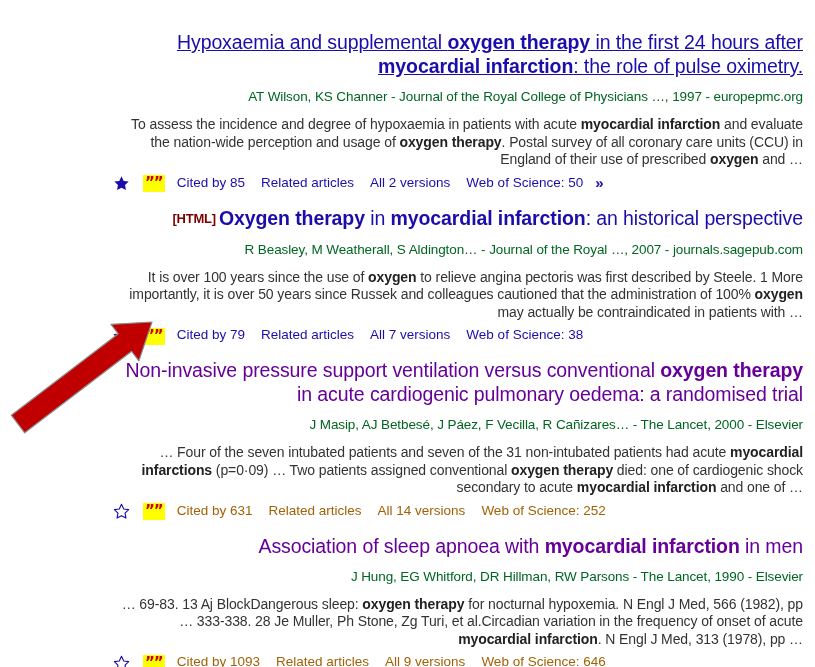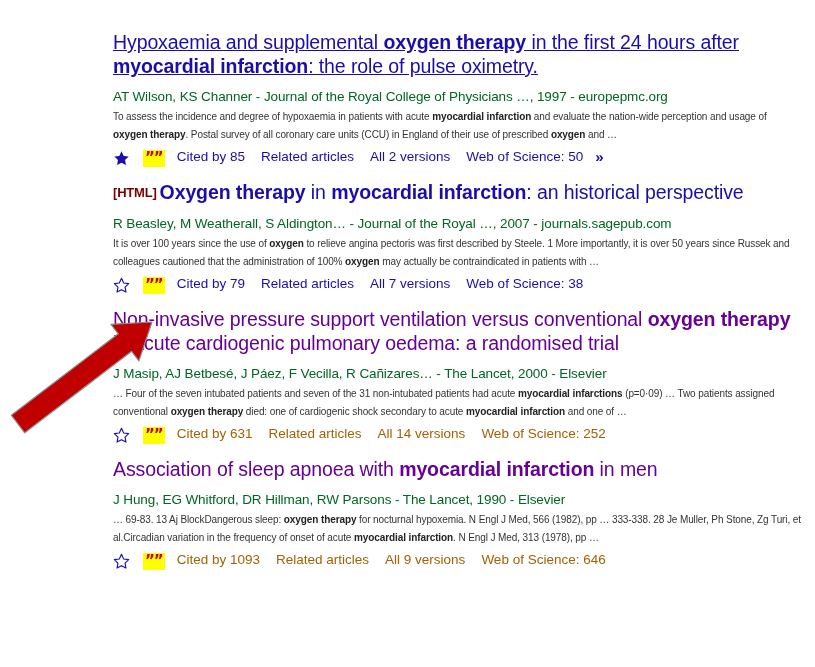--- a/index.html
+++ b/index.html
@@ -14,20 +14,21 @@
     overflow: hidden;
     font-family: "Liberation Sans", sans-serif;
     -webkit-font-smoothing: antialiased;
   }
 
   .page {
     position: absolute;
     left: 0; top: 0;
     width: 815px;
     height: 667px;
+    text-align: right;
   }
 
   .results {
     position: absolute;
     left: 113px;
     top: 30px;
     width: 690px;
   }
 
   .result {
@@ -63,24 +64,24 @@
   .meta {
     font-size: 13.5px;
     line-height: 18px;
     color: #006621;
     margin-top: 10px;
     letter-spacing: -0.1px;
   }
 
   
   .snippet {
-    font-size: 10px;
+    font-size: 14px;
     line-height: 17.5px;
     color: #333333;
-    margin-top: 2px;
+    margin-top: 10px;
     letter-spacing: -0.1px;
   }
   .snippet b { color: #222222; font-weight: bold; }
 
   
   .actions {
     margin-top: 4px;
     display: flex;
     align-items: center;
     font-size: 13.5px;

